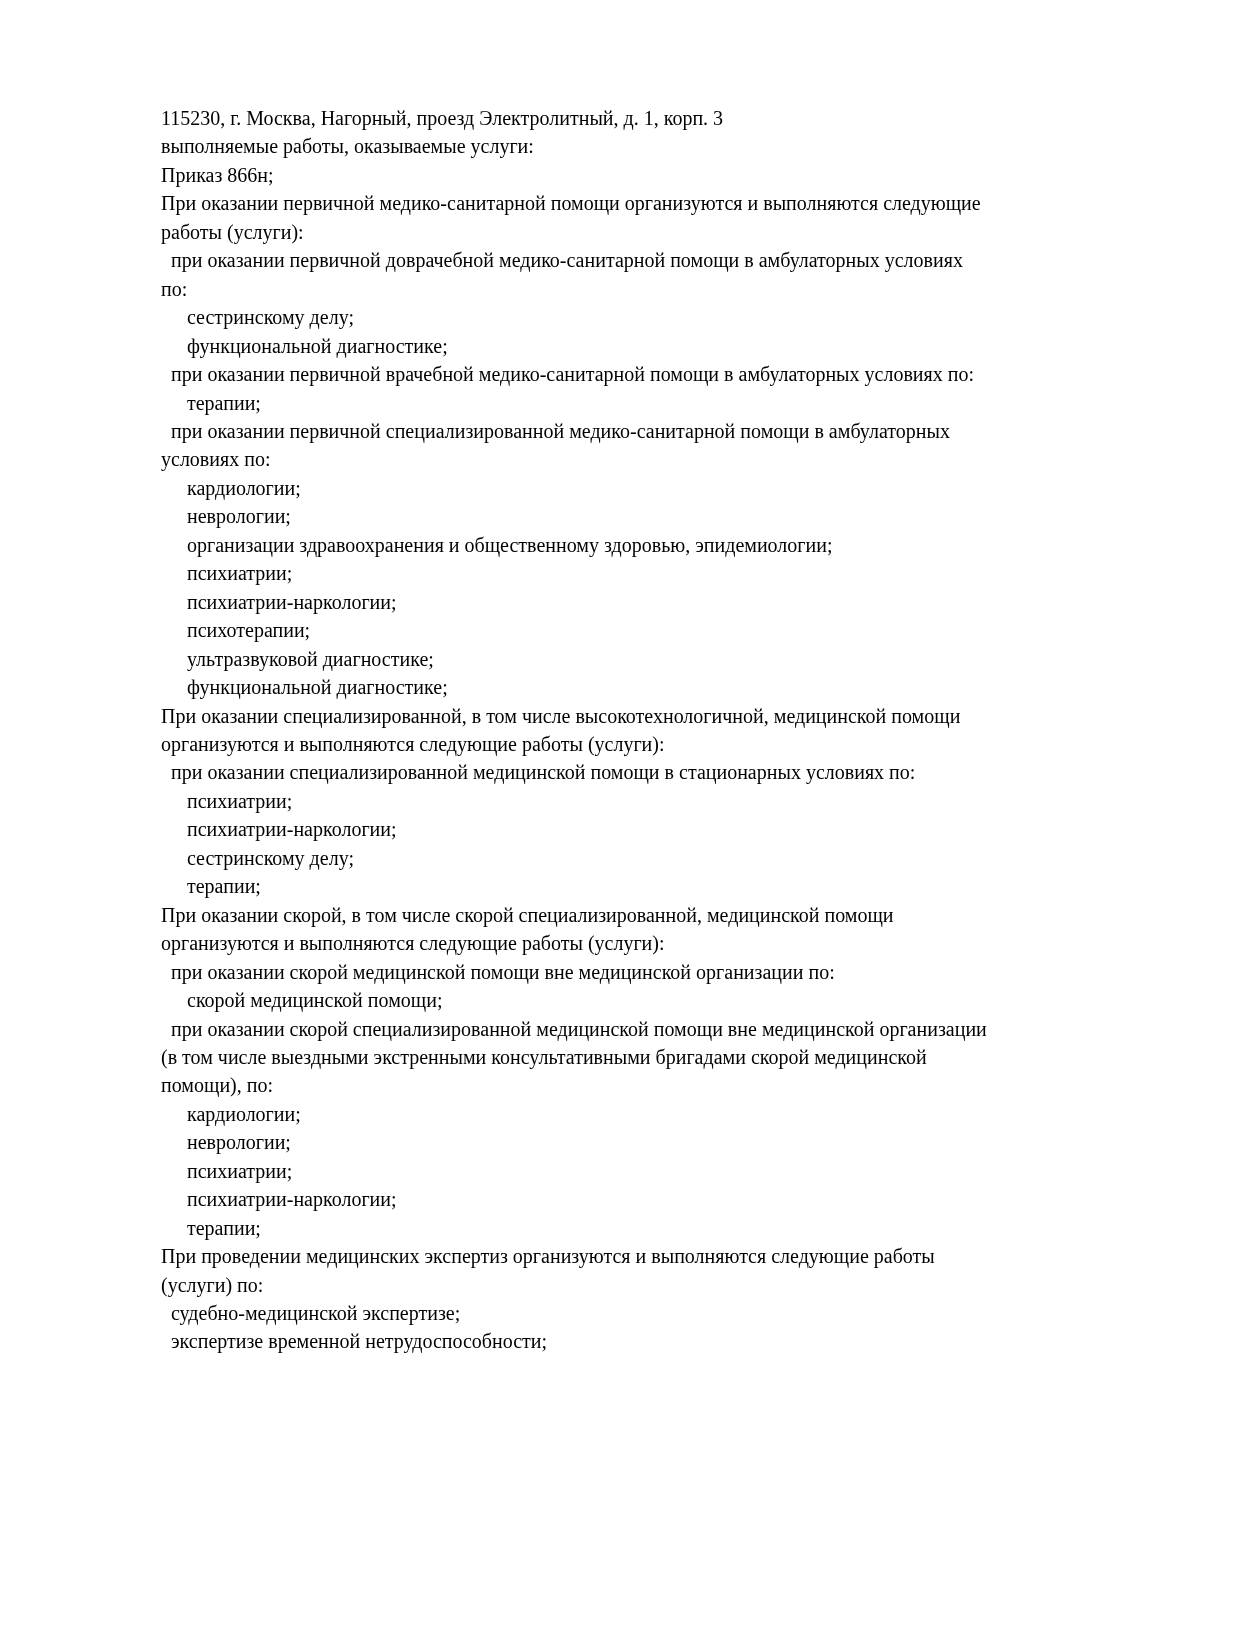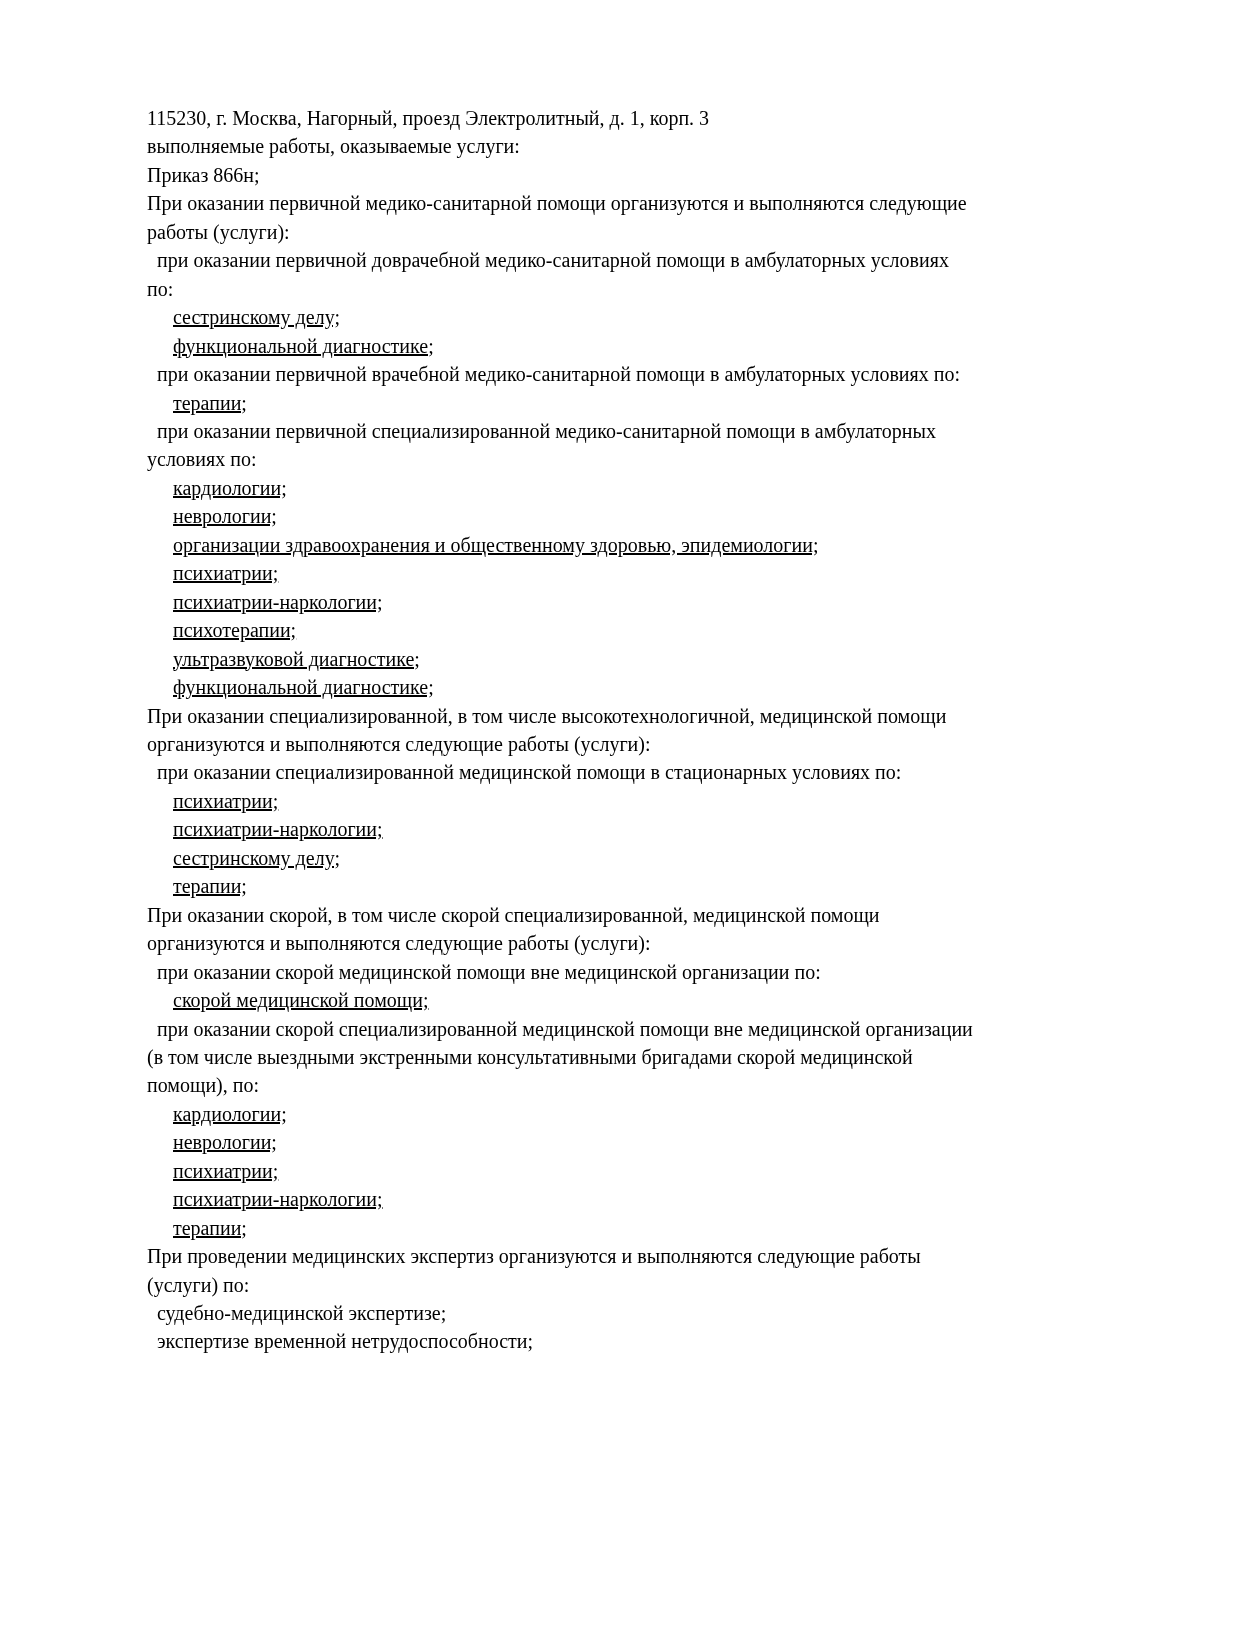--- a/index.html
+++ b/index.html
@@ -13,28 +13,28 @@
     height: 1650px;
     background: #ffffff;
     overflow: hidden;
     font-family: "Liberation Serif", "DejaVu Serif", serif;
     font-size: 20px;
     line-height: 28.45px;
     color: #000000;
   }
   .textblock {
     position: absolute;
-    left: 147px;
+    left: 161px;
     top: 104px;
     white-space: pre;
   }
   .line {
     white-space: pre;
   }
   .line.indent-1 { padding-left: 10px; }
-  .line.indent-2 { padding-left: 26px; text-decoration: underline; }
+  .line.indent-2 { padding-left: 26px; }
 </style>
 </head>
 <body>
 
 <div class="page" style="background: rgb(255, 255, 255); color: rgb(0, 0, 0);">
   <div class="textblock" id="textblock"><div class="line indent-0">115230, г. Москва, Нагорный, проезд Электролитный, д. 1, корп. 3</div><div class="line indent-0">выполняемые работы, оказываемые услуги:</div><div class="line indent-0">Приказ 866н;</div><div class="line indent-0">При оказании первичной медико-санитарной помощи организуются и выполняются следующие</div><div class="line indent-0">работы (услуги):</div><div class="line indent-1">при оказании первичной доврачебной медико-санитарной помощи в амбулаторных условиях</div><div class="line indent-0">по:</div><div class="line indent-2">сестринскому делу;</div><div class="line indent-2">функциональной диагностике;</div><div class="line indent-1">при оказании первичной врачебной медико-санитарной помощи в амбулаторных условиях по:</div><div class="line indent-2">терапии;</div><div class="line indent-1">при оказании первичной специализированной медико-санитарной помощи в амбулаторных</div><div class="line indent-0">условиях по:</div><div class="line indent-2">кардиологии;</div><div class="line indent-2">неврологии;</div><div class="line indent-2">организации здравоохранения и общественному здоровью, эпидемиологии;</div><div class="line indent-2">психиатрии;</div><div class="line indent-2">психиатрии-наркологии;</div><div class="line indent-2">психотерапии;</div><div class="line indent-2">ультразвуковой диагностике;</div><div class="line indent-2">функциональной диагностике;</div><div class="line indent-0">При оказании специализированной, в том числе высокотехнологичной, медицинской помощи</div><div class="line indent-0">организуются и выполняются следующие работы (услуги):</div><div class="line indent-1">при оказании специализированной медицинской помощи в стационарных условиях по:</div><div class="line indent-2">психиатрии;</div><div class="line indent-2">психиатрии-наркологии;</div><div class="line indent-2">сестринскому делу;</div><div class="line indent-2">терапии;</div><div class="line indent-0">При оказании скорой, в том числе скорой специализированной, медицинской помощи</div><div class="line indent-0">организуются и выполняются следующие работы (услуги):</div><div class="line indent-1">при оказании скорой медицинской помощи вне медицинской организации по:</div><div class="line indent-2">скорой медицинской помощи;</div><div class="line indent-1">при оказании скорой специализированной медицинской помощи вне медицинской организации</div><div class="line indent-0">(в том числе выездными экстренными консультативными бригадами скорой медицинской</div><div class="line indent-0">помощи), по:</div><div class="line indent-2">кардиологии;</div><div class="line indent-2">неврологии;</div><div class="line indent-2">психиатрии;</div><div class="line indent-2">психиатрии-наркологии;</div><div class="line indent-2">терапии;</div><div class="line indent-0">При проведении медицинских экспертиз организуются и выполняются следующие работы</div><div class="line indent-0">(услуги) по:</div><div class="line indent-1">судебно-медицинской экспертизе;</div><div class="line indent-1">экспертизе временной нетрудоспособности;</div></div>
 </div>
 
 </body></html>

